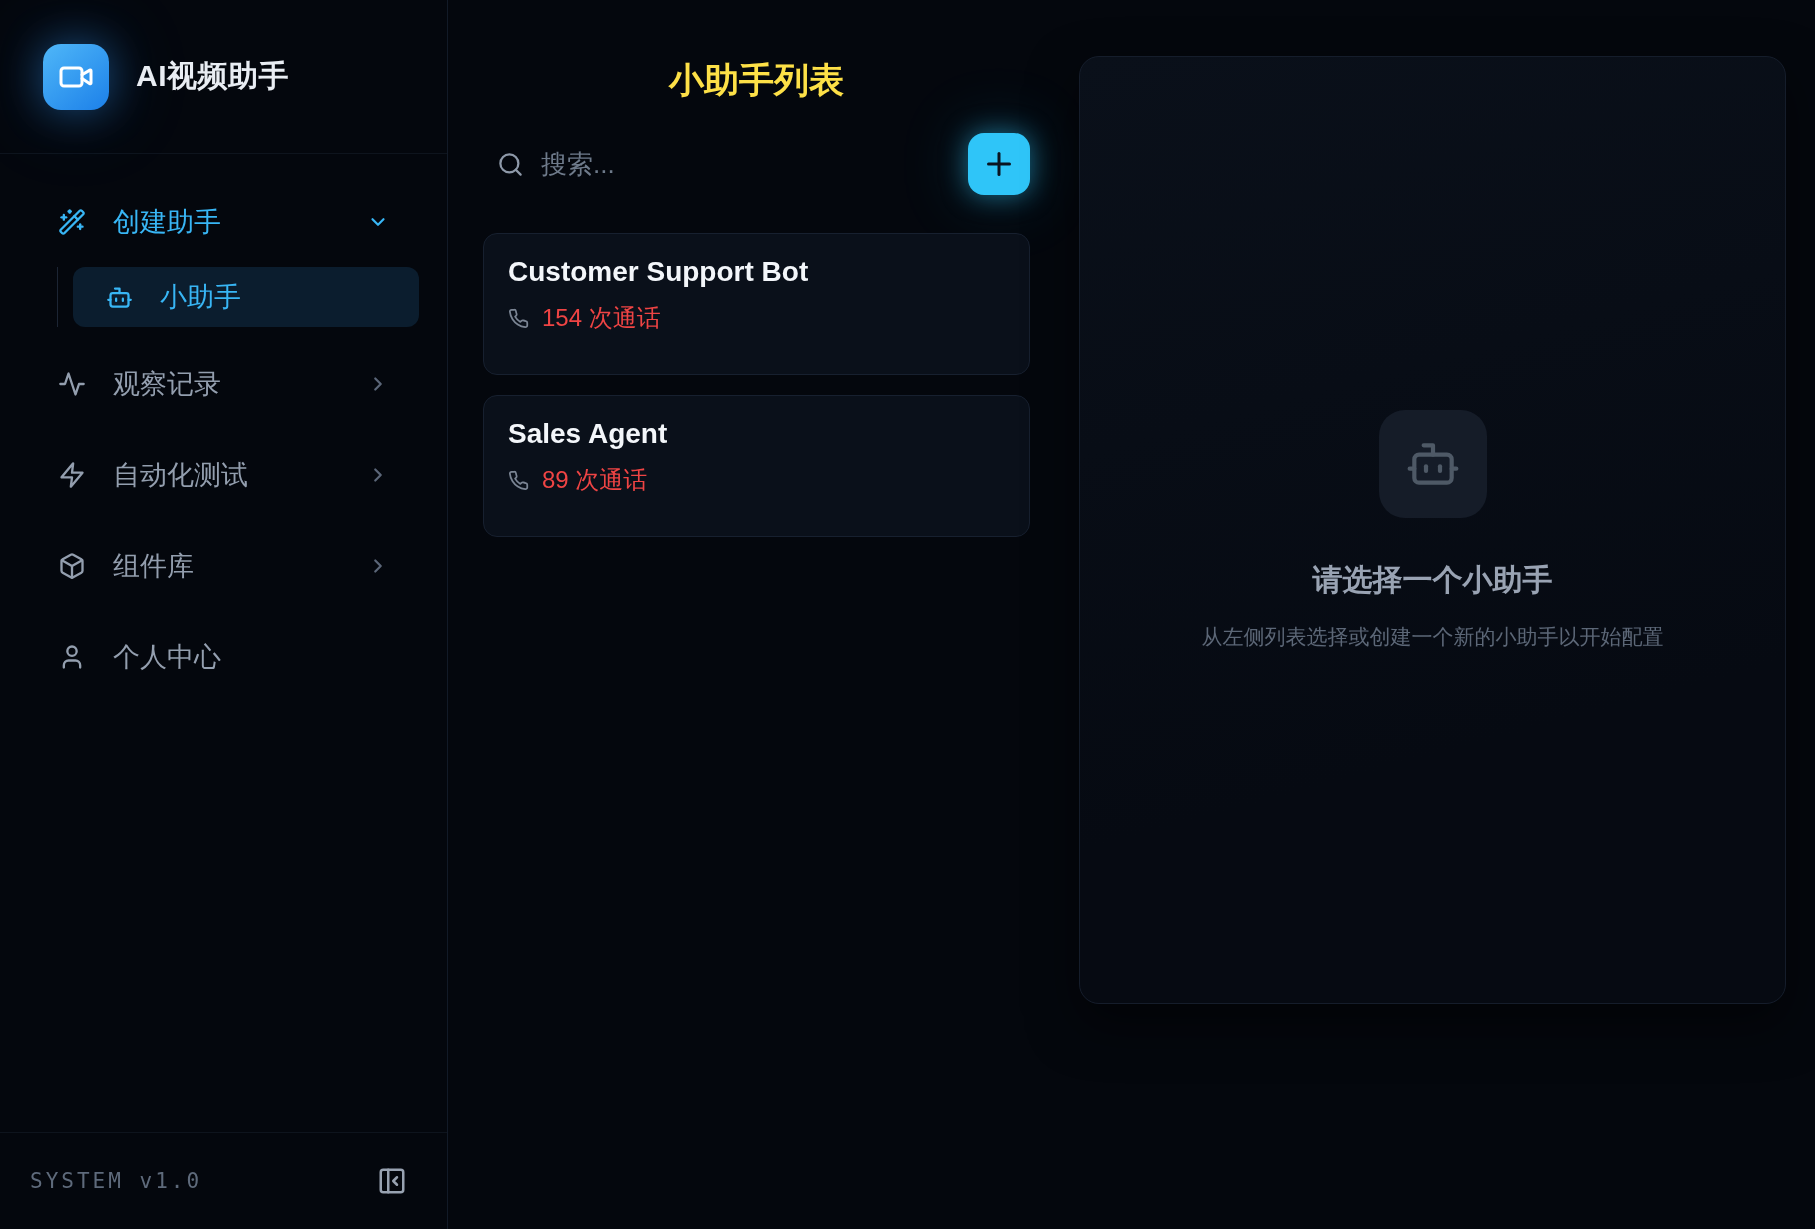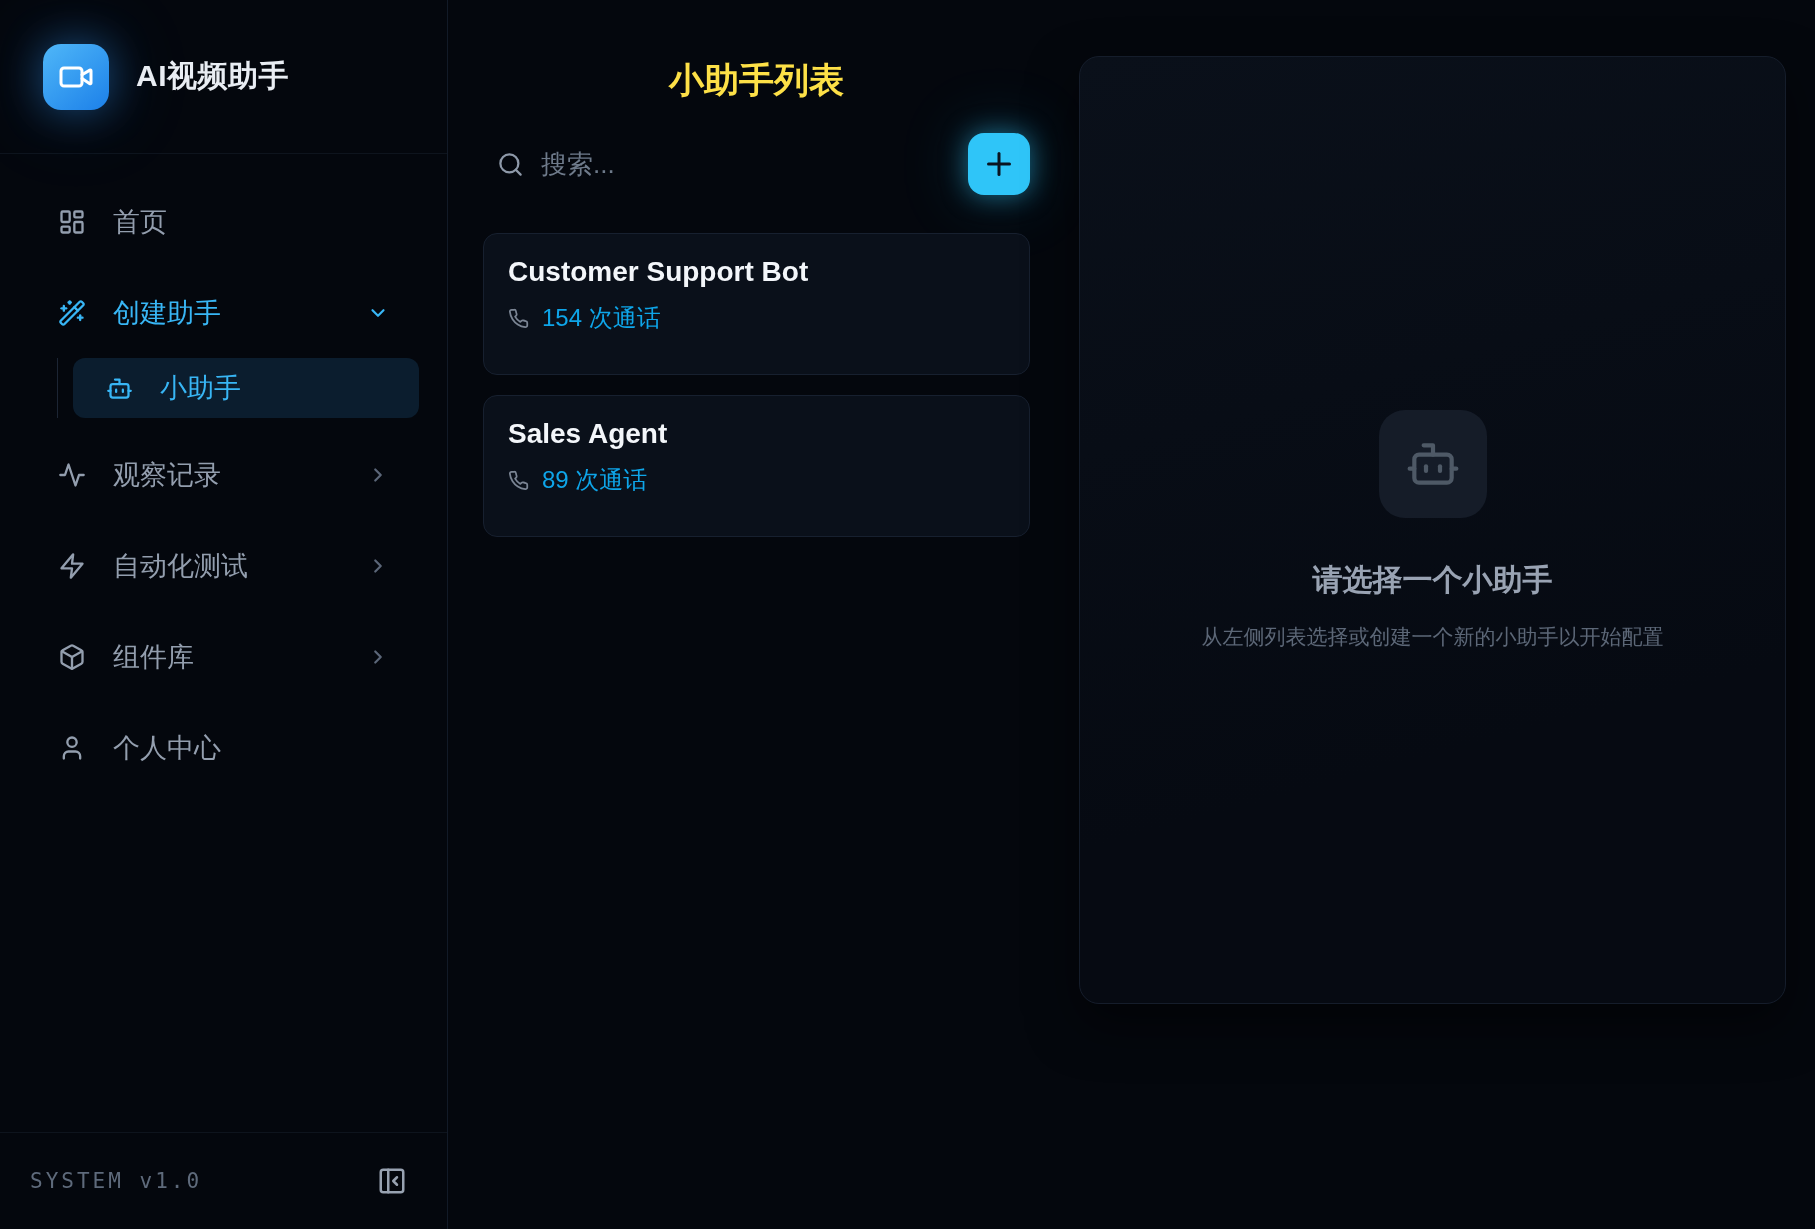--- a/index.html
+++ b/index.html
@@ -81,21 +81,21 @@
     box-shadow: 0 0 26px rgba(47,197,248,.5), 0 0 70px rgba(47,197,248,.22);
   }
   .add-btn svg { width: 36px; height: 36px; }
 
   .cards { margin-top: 37px; display: flex; flex-direction: column; gap: 20px; }
   .card {
     height: 142px; border-radius: 14px; background: #0a101a;
     border: 1px solid #17202f; padding: 22px 24px 0; cursor: pointer;
   }
   .card-title { font-size: 28px; font-weight: 700; color: #f3f6fa; }
-  .card-meta { margin-top: 14px; display: flex; align-items: center; gap: 13px; font-size: 24px; color: #0ea5e9; }
+  .card-meta { margin-top: 14px; display: flex; align-items: center; gap: 13px; font-size: 24px; color: #ef4444; }
   .card-meta svg { width: 21px; height: 21px; color: #7b8594; flex: none; }
 
   .detail-panel {
     flex: none; width: 707px; height: 948px; margin: 56px 29px 0 24px;
     border-radius: 20px; border: 1px solid #151d2b;
     background: linear-gradient(165deg, #0a101a 0%, #060a12 70%);
     box-shadow: 0 20px 50px rgba(0,0,0,.5);
     display: flex; align-items: center; justify-content: center;
   }
   .empty { display: flex; flex-direction: column; align-items: center; text-align: center; }
@@ -117,29 +117,20 @@
       <div class="logo-tile">
         <svg viewBox="0 0 24 24" fill="none" stroke="currentColor" stroke-width="2" stroke-linecap="round" stroke-linejoin="round">
             <path d="m16 13 5.223 3.482a.5.5 0 0 0 .777-.416V7.87a.5.5 0 0 0-.752-.432L16 10.5"></path>
             <rect x="2" y="6" width="14" height="12" rx="2"></rect>
           </svg>
       </div>
       <div class="app-title">AI视频助手</div>
     </div>
 
     <nav>
-      <div class="nav-item">
-        <svg class="mi" viewBox="0 0 24 24" fill="none" stroke="currentColor" stroke-width="2" stroke-linecap="round" stroke-linejoin="round">
-            <rect width="7" height="9" x="3" y="3" rx="1"></rect>
-            <rect width="7" height="5" x="14" y="3" rx="1"></rect>
-            <rect width="7" height="9" x="14" y="12" rx="1"></rect>
-            <rect width="7" height="5" x="3" y="16" rx="1"></rect>
-          </svg>
-        <span>首页</span>
-      </div>
 
       <div class="nav-item accent">
         <svg class="mi" viewBox="0 0 24 24" fill="none" stroke="currentColor" stroke-width="2" stroke-linecap="round" stroke-linejoin="round">
             <path d="m21.64 3.64-1.28-1.28a1.21 1.21 0 0 0-1.72 0L2.36 18.64a1.21 1.21 0 0 0 0 1.72l1.28 1.28a1.2 1.2 0 0 0 1.72 0L21.64 5.36a1.2 1.2 0 0 0 0-1.72"></path>
             <path d="m14 7 3 3"></path>
             <path d="M5 6v4"></path>
             <path d="M19 14v4"></path>
             <path d="M10 2v2"></path>
             <path d="M7 8H3"></path>
             <path d="M21 16h-4"></path>

